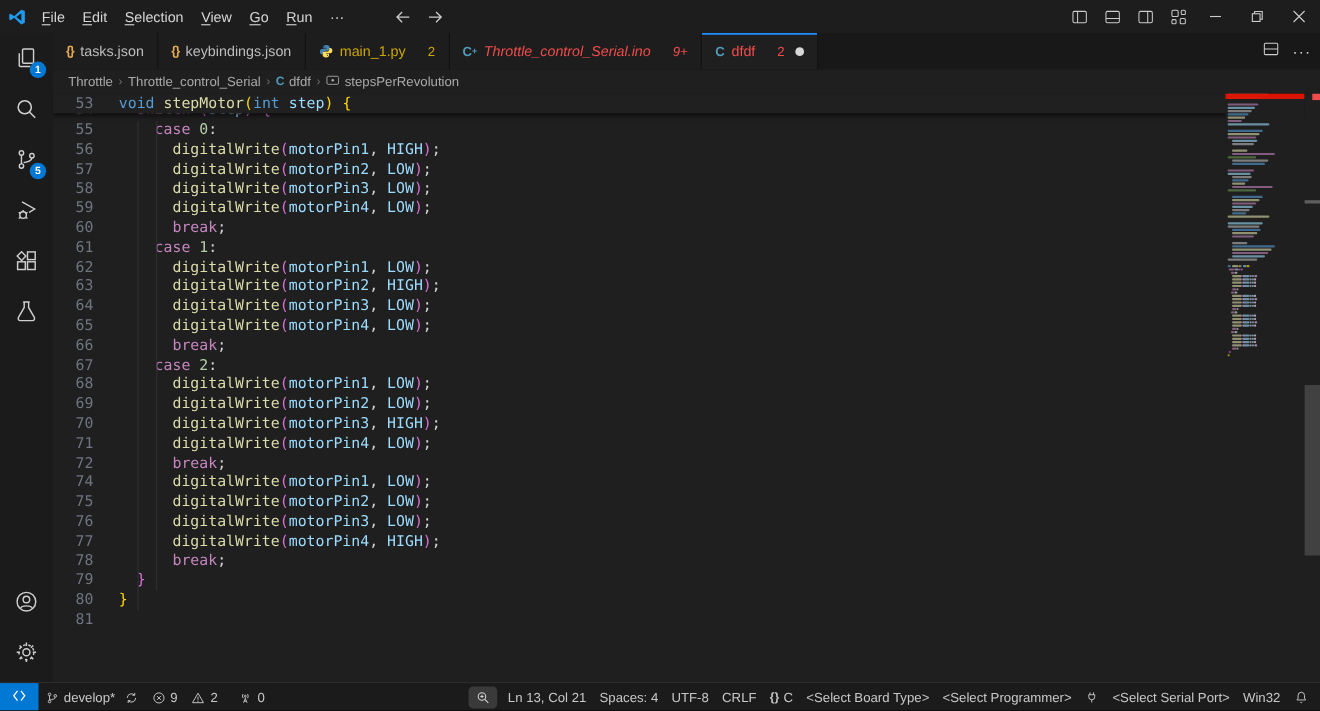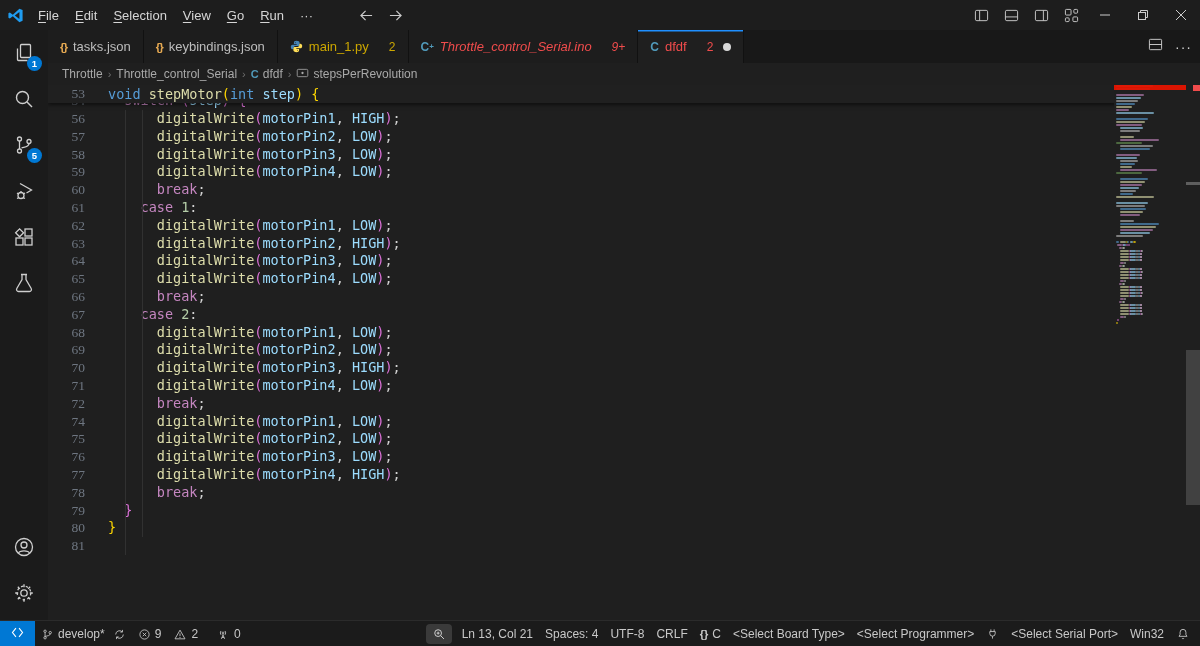--- a/index.html
+++ b/index.html
@@ -45,21 +45,21 @@
   .more-dots{font-size:14px;letter-spacing:1px;color:#cfcfcf;}
   
   .breadcrumb{height:22px;background:#1f1f1f;display:flex;align-items:center;font-size:12px;color:#a9a9a9;padding-left:14px;gap:5px;}
   .bc-sep{color:#6f6f6f;font-size:11px;}
   .bc-item{display:flex;align-items:center;gap:4px;}
   .bc-c{color:#519aba;font-weight:bold;font-size:11px;}
   
   .editor{position:relative;flex:1;background:#1f1f1f;overflow:hidden;}
   .code-line{display:flex;height:17.8px;line-height:17.8px;white-space:pre;
              font-family:"DejaVu Sans Mono",monospace;font-size:13.5px;}
-  .ln{flex:0 0 60px;text-align:right;padding-right:23px;color:#6e7681;box-sizing:border-box;font-family:Liberation Serif, serif;}
+  .ln{flex:0 0 60px;text-align:right;padding-right:23px;color:#6e7681;box-sizing:border-box;}
   .sticky{position:absolute;top:0;left:0;right:14px;height:18px;background:#202020;z-index:3;
           box-shadow:0 2px 4px rgba(0,0,0,.55);}
   .sticky .code-line{height:18px;line-height:18px;}
   .codewrap{position:absolute;top:18px;left:0;right:14px;bottom:0;}
   .sliver{height:7px;overflow:hidden;}
   .sliver .code-line{transform:translateY(-11px);}
   .guide{position:absolute;width:1px;background:#313131;z-index:0;}
   
   .minimap{position:absolute;top:0;right:14px;width:72px;height:420px;background:#1f1f1f;z-index:4;}
   .mm-row{position:absolute;height:2px;border-radius:1px;opacity:.6;}
@@ -283,20 +283,21 @@
           </span>
         </div>
 
       <div class="editor">
         <div class="codewrap" id="codewrap">
           <div class="guide" style="left:76.9px;top:7px;height:445px;"></div>
           <div class="guide" style="left:93.8px;top:7px;height:427px;"></div>
         <div class="sliver">
               <div class="code-line"><span class="ln">54</span><span><span style="color: rgb(212, 212, 212);">  </span><span style="color: rgb(197, 134, 192);">switch</span><span style="color: rgb(212, 212, 212);"> </span><span style="color: rgb(218, 112, 214);">(</span><span style="color: rgb(156, 220, 254);">step</span><span style="color: rgb(218, 112, 214);">)</span><span style="color: rgb(212, 212, 212);"> </span><span style="color: rgb(218, 112, 214);">{</span></span></div>
             </div>
+            <div class="code-line"><span class="ln">55</span><span><span style="color: rgb(212, 212, 212);">    </span><span style="color: rgb(197, 134, 192);">case</span><span style="color: rgb(212, 212, 212);"> </span><span style="color: rgb(181, 206, 168);">0</span><span style="color: rgb(212, 212, 212);">:</span></span></div>
             <div class="code-line"><span class="ln">56</span><span><span style="color: rgb(212, 212, 212);">      </span><span style="color: rgb(220, 220, 170);">digitalWrite</span><span style="color: rgb(218, 112, 214);">(</span><span style="color: rgb(156, 220, 254);">motorPin1</span><span style="color: rgb(212, 212, 212);">, </span><span style="color: rgb(156, 220, 254);">HIGH</span><span style="color: rgb(218, 112, 214);">)</span><span style="color: rgb(212, 212, 212);">;</span></span></div>
             <div class="code-line"><span class="ln">57</span><span><span style="color: rgb(212, 212, 212);">      </span><span style="color: rgb(220, 220, 170);">digitalWrite</span><span style="color: rgb(218, 112, 214);">(</span><span style="color: rgb(156, 220, 254);">motorPin2</span><span style="color: rgb(212, 212, 212);">, </span><span style="color: rgb(156, 220, 254);">LOW</span><span style="color: rgb(218, 112, 214);">)</span><span style="color: rgb(212, 212, 212);">;</span></span></div>
             <div class="code-line"><span class="ln">58</span><span><span style="color: rgb(212, 212, 212);">      </span><span style="color: rgb(220, 220, 170);">digitalWrite</span><span style="color: rgb(218, 112, 214);">(</span><span style="color: rgb(156, 220, 254);">motorPin3</span><span style="color: rgb(212, 212, 212);">, </span><span style="color: rgb(156, 220, 254);">LOW</span><span style="color: rgb(218, 112, 214);">)</span><span style="color: rgb(212, 212, 212);">;</span></span></div>
             <div class="code-line"><span class="ln">59</span><span><span style="color: rgb(212, 212, 212);">      </span><span style="color: rgb(220, 220, 170);">digitalWrite</span><span style="color: rgb(218, 112, 214);">(</span><span style="color: rgb(156, 220, 254);">motorPin4</span><span style="color: rgb(212, 212, 212);">, </span><span style="color: rgb(156, 220, 254);">LOW</span><span style="color: rgb(218, 112, 214);">)</span><span style="color: rgb(212, 212, 212);">;</span></span></div>
             <div class="code-line"><span class="ln">60</span><span><span style="color: rgb(212, 212, 212);">      </span><span style="color: rgb(197, 134, 192);">break</span><span style="color: rgb(212, 212, 212);">;</span></span></div>
             <div class="code-line"><span class="ln">61</span><span><span style="color: rgb(212, 212, 212);">    </span><span style="color: rgb(197, 134, 192);">case</span><span style="color: rgb(212, 212, 212);"> </span><span style="color: rgb(181, 206, 168);">1</span><span style="color: rgb(212, 212, 212);">:</span></span></div>
             <div class="code-line"><span class="ln">62</span><span><span style="color: rgb(212, 212, 212);">      </span><span style="color: rgb(220, 220, 170);">digitalWrite</span><span style="color: rgb(218, 112, 214);">(</span><span style="color: rgb(156, 220, 254);">motorPin1</span><span style="color: rgb(212, 212, 212);">, </span><span style="color: rgb(156, 220, 254);">LOW</span><span style="color: rgb(218, 112, 214);">)</span><span style="color: rgb(212, 212, 212);">;</span></span></div>
             <div class="code-line"><span class="ln">63</span><span><span style="color: rgb(212, 212, 212);">      </span><span style="color: rgb(220, 220, 170);">digitalWrite</span><span style="color: rgb(218, 112, 214);">(</span><span style="color: rgb(156, 220, 254);">motorPin2</span><span style="color: rgb(212, 212, 212);">, </span><span style="color: rgb(156, 220, 254);">HIGH</span><span style="color: rgb(218, 112, 214);">)</span><span style="color: rgb(212, 212, 212);">;</span></span></div>
             <div class="code-line"><span class="ln">64</span><span><span style="color: rgb(212, 212, 212);">      </span><span style="color: rgb(220, 220, 170);">digitalWrite</span><span style="color: rgb(218, 112, 214);">(</span><span style="color: rgb(156, 220, 254);">motorPin3</span><span style="color: rgb(212, 212, 212);">, </span><span style="color: rgb(156, 220, 254);">LOW</span><span style="color: rgb(218, 112, 214);">)</span><span style="color: rgb(212, 212, 212);">;</span></span></div>
             <div class="code-line"><span class="ln">65</span><span><span style="color: rgb(212, 212, 212);">      </span><span style="color: rgb(220, 220, 170);">digitalWrite</span><span style="color: rgb(218, 112, 214);">(</span><span style="color: rgb(156, 220, 254);">motorPin4</span><span style="color: rgb(212, 212, 212);">, </span><span style="color: rgb(156, 220, 254);">LOW</span><span style="color: rgb(218, 112, 214);">)</span><span style="color: rgb(212, 212, 212);">;</span></span></div>

